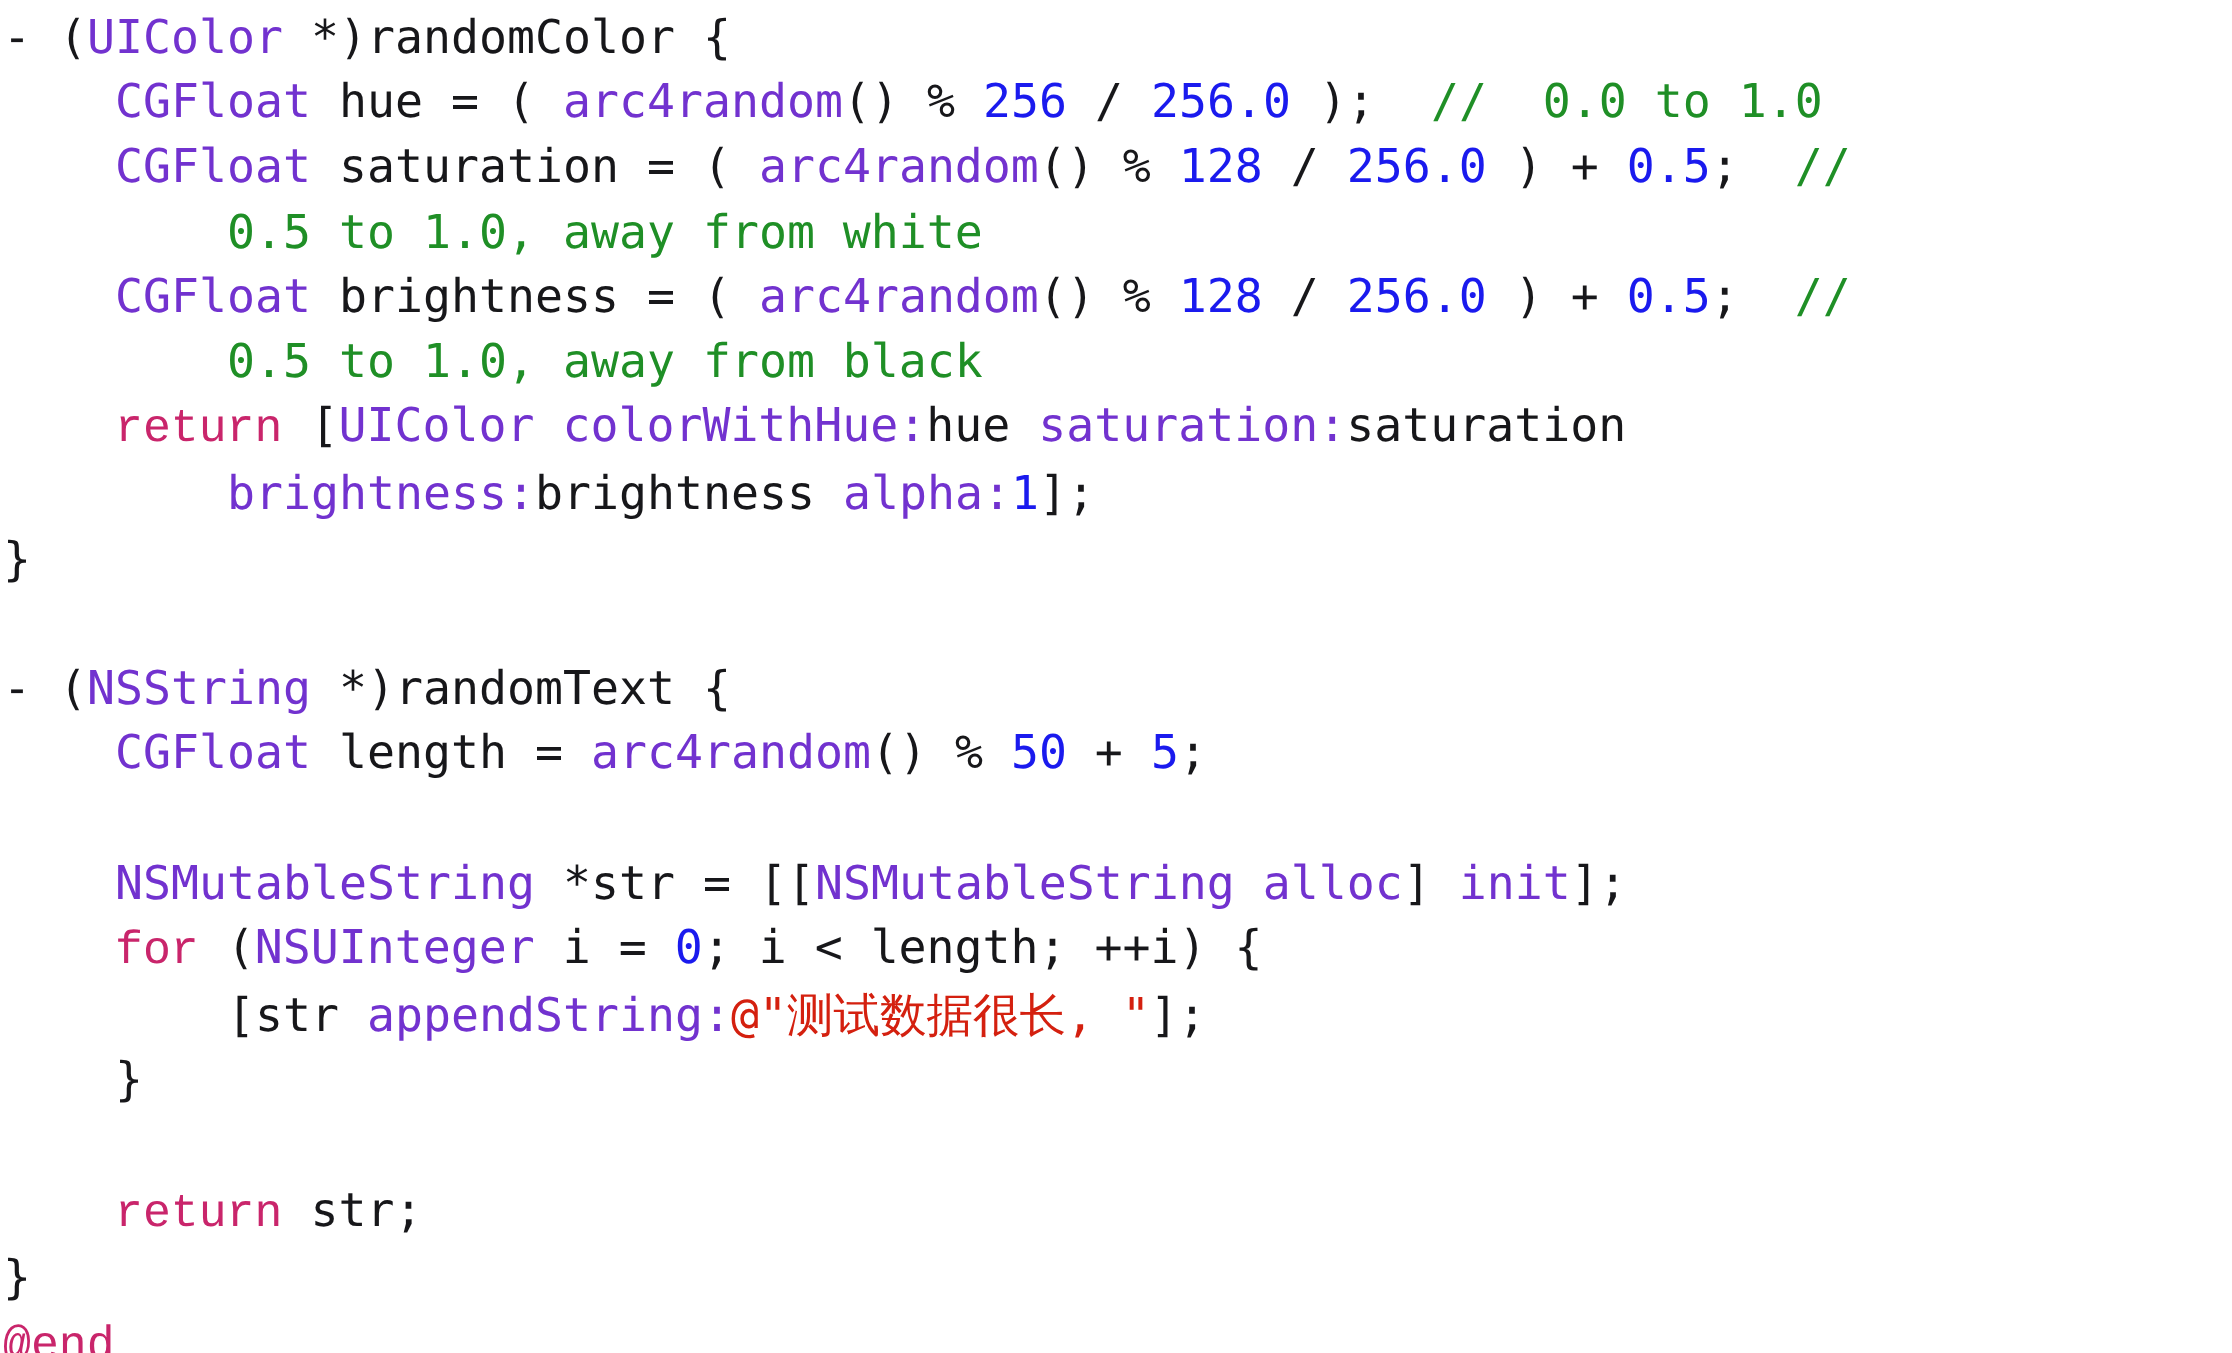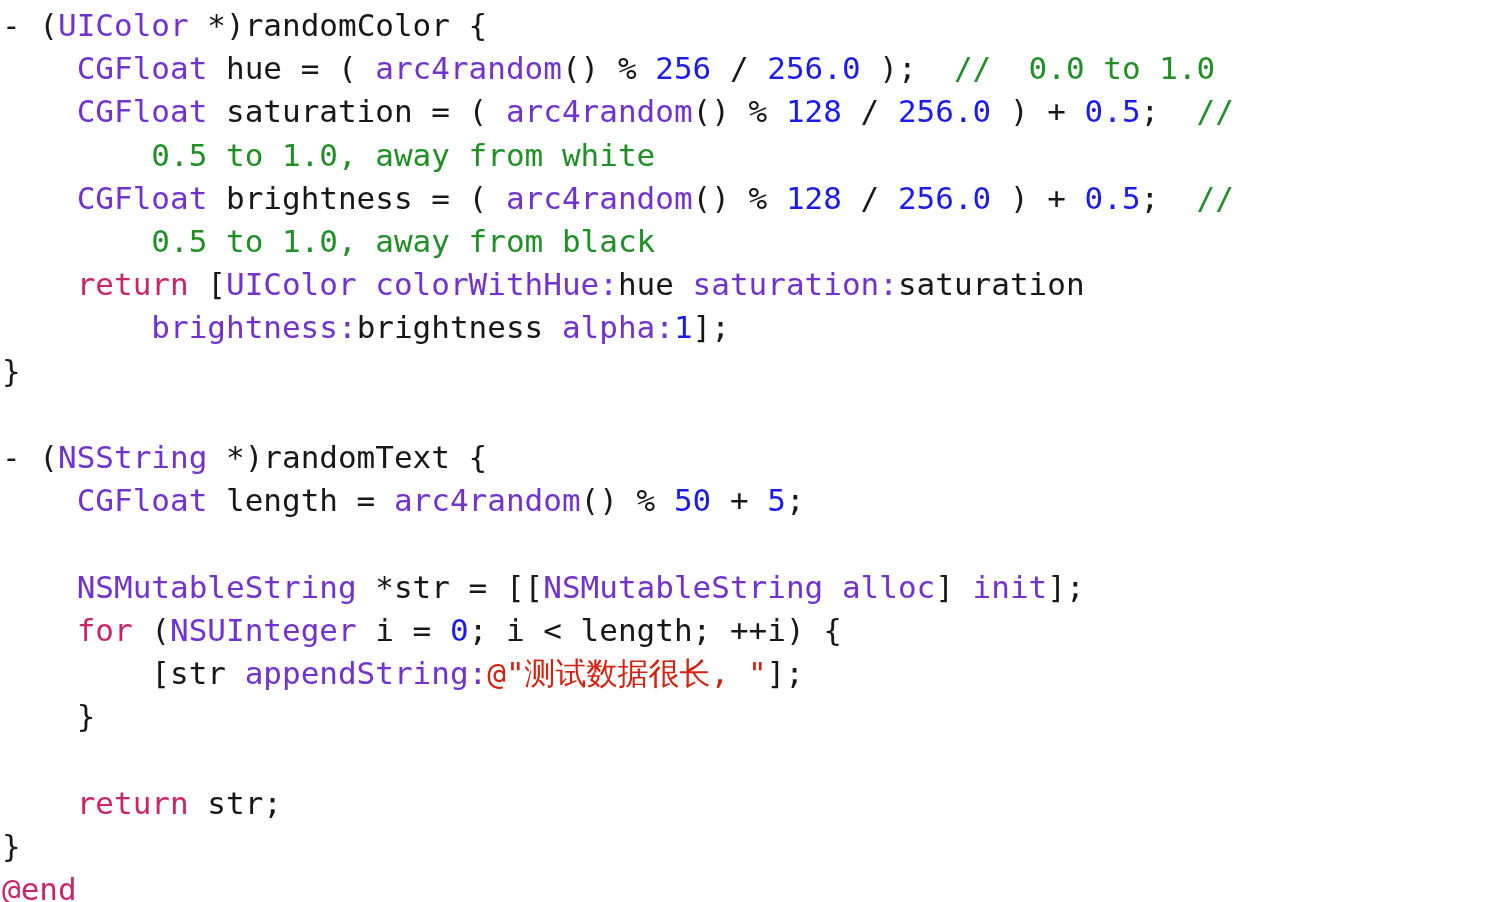--- a/index.html
+++ b/index.html
@@ -32,21 +32,21 @@
     font-family: "DejaVu Sans Mono", "Liberation Mono", monospace;
   }
 
   .code-line.blank {
     height: 43.2px;
   }
 
   
   .tok-plain    { color: #17171a; }
   .tok-type     { color: #7232cf; }
-  .tok-keyword  { color: #c9256b; }
+  .tok-keyword  { color: #c9256b; font-family: Liberation Mono, monospace; }
   .tok-number   { color: #1a1aee; }
   .tok-comment  { color: #1f8f26; }
   .tok-string   { color: #d4200f; }
   .tok-method   { color: #7232cf; }
 </style>
 </head>
 <body style="background: rgb(255, 255, 255);">
 
 <div id="code-listing"><div class="code-line"><span class="tok-plain" style="color: rgb(23, 23, 26);">- </span><span class="tok-plain" style="color: rgb(23, 23, 26);">(</span><span class="tok-type" style="color: rgb(114, 50, 207);">UIColor</span><span class="tok-plain" style="color: rgb(23, 23, 26);"> *)randomColor {</span></div><div class="code-line"><span class="tok-plain" style="color: rgb(23, 23, 26);">    </span><span class="tok-type" style="color: rgb(114, 50, 207);">CGFloat</span><span class="tok-plain" style="color: rgb(23, 23, 26);"> hue = ( </span><span class="tok-method" style="color: rgb(114, 50, 207);">arc4random</span><span class="tok-plain" style="color: rgb(23, 23, 26);">() % </span><span class="tok-number" style="color: rgb(26, 26, 238);">256</span><span class="tok-plain" style="color: rgb(23, 23, 26);"> / </span><span class="tok-number" style="color: rgb(26, 26, 238);">256.0</span><span class="tok-plain" style="color: rgb(23, 23, 26);"> );  </span><span class="tok-comment" style="color: rgb(31, 143, 38);">//  0.0 to 1.0</span></div><div class="code-line"><span class="tok-plain" style="color: rgb(23, 23, 26);">    </span><span class="tok-type" style="color: rgb(114, 50, 207);">CGFloat</span><span class="tok-plain" style="color: rgb(23, 23, 26);"> saturation = ( </span><span class="tok-method" style="color: rgb(114, 50, 207);">arc4random</span><span class="tok-plain" style="color: rgb(23, 23, 26);">() % </span><span class="tok-number" style="color: rgb(26, 26, 238);">128</span><span class="tok-plain" style="color: rgb(23, 23, 26);"> / </span><span class="tok-number" style="color: rgb(26, 26, 238);">256.0</span><span class="tok-plain" style="color: rgb(23, 23, 26);"> ) + </span><span class="tok-number" style="color: rgb(26, 26, 238);">0.5</span><span class="tok-plain" style="color: rgb(23, 23, 26);">;  </span><span class="tok-comment" style="color: rgb(31, 143, 38);">//</span></div><div class="code-line"><span class="tok-plain" style="color: rgb(23, 23, 26);">        </span><span class="tok-comment" style="color: rgb(31, 143, 38);">0.5 to 1.0, away from white</span></div><div class="code-line"><span class="tok-plain" style="color: rgb(23, 23, 26);">    </span><span class="tok-type" style="color: rgb(114, 50, 207);">CGFloat</span><span class="tok-plain" style="color: rgb(23, 23, 26);"> brightness = ( </span><span class="tok-method" style="color: rgb(114, 50, 207);">arc4random</span><span class="tok-plain" style="color: rgb(23, 23, 26);">() % </span><span class="tok-number" style="color: rgb(26, 26, 238);">128</span><span class="tok-plain" style="color: rgb(23, 23, 26);"> / </span><span class="tok-number" style="color: rgb(26, 26, 238);">256.0</span><span class="tok-plain" style="color: rgb(23, 23, 26);"> ) + </span><span class="tok-number" style="color: rgb(26, 26, 238);">0.5</span><span class="tok-plain" style="color: rgb(23, 23, 26);">;  </span><span class="tok-comment" style="color: rgb(31, 143, 38);">//</span></div><div class="code-line"><span class="tok-plain" style="color: rgb(23, 23, 26);">        </span><span class="tok-comment" style="color: rgb(31, 143, 38);">0.5 to 1.0, away from black</span></div><div class="code-line"><span class="tok-plain" style="color: rgb(23, 23, 26);">    </span><span class="tok-keyword" style="color: rgb(201, 37, 107);">return</span><span class="tok-plain" style="color: rgb(23, 23, 26);"> [</span><span class="tok-type" style="color: rgb(114, 50, 207);">UIColor</span><span class="tok-plain" style="color: rgb(23, 23, 26);"> </span><span class="tok-method" style="color: rgb(114, 50, 207);">colorWithHue:</span><span class="tok-plain" style="color: rgb(23, 23, 26);">hue </span><span class="tok-method" style="color: rgb(114, 50, 207);">saturation:</span><span class="tok-plain" style="color: rgb(23, 23, 26);">saturation</span></div><div class="code-line"><span class="tok-plain" style="color: rgb(23, 23, 26);">        </span><span class="tok-method" style="color: rgb(114, 50, 207);">brightness:</span><span class="tok-plain" style="color: rgb(23, 23, 26);">brightness </span><span class="tok-method" style="color: rgb(114, 50, 207);">alpha:</span><span class="tok-number" style="color: rgb(26, 26, 238);">1</span><span class="tok-plain" style="color: rgb(23, 23, 26);">];</span></div><div class="code-line"><span class="tok-plain" style="color: rgb(23, 23, 26);">}</span></div><div class="code-line blank">&nbsp;</div><div class="code-line"><span class="tok-plain" style="color: rgb(23, 23, 26);">- </span><span class="tok-plain" style="color: rgb(23, 23, 26);">(</span><span class="tok-type" style="color: rgb(114, 50, 207);">NSString</span><span class="tok-plain" style="color: rgb(23, 23, 26);"> *)randomText {</span></div><div class="code-line"><span class="tok-plain" style="color: rgb(23, 23, 26);">    </span><span class="tok-type" style="color: rgb(114, 50, 207);">CGFloat</span><span class="tok-plain" style="color: rgb(23, 23, 26);"> length = </span><span class="tok-method" style="color: rgb(114, 50, 207);">arc4random</span><span class="tok-plain" style="color: rgb(23, 23, 26);">() % </span><span class="tok-number" style="color: rgb(26, 26, 238);">50</span><span class="tok-plain" style="color: rgb(23, 23, 26);"> + </span><span class="tok-number" style="color: rgb(26, 26, 238);">5</span><span class="tok-plain" style="color: rgb(23, 23, 26);">;</span></div><div class="code-line blank">&nbsp;</div><div class="code-line"><span class="tok-plain" style="color: rgb(23, 23, 26);">    </span><span class="tok-type" style="color: rgb(114, 50, 207);">NSMutableString</span><span class="tok-plain" style="color: rgb(23, 23, 26);"> *str = [[</span><span class="tok-type" style="color: rgb(114, 50, 207);">NSMutableString</span><span class="tok-plain" style="color: rgb(23, 23, 26);"> </span><span class="tok-method" style="color: rgb(114, 50, 207);">alloc</span><span class="tok-plain" style="color: rgb(23, 23, 26);">] </span><span class="tok-method" style="color: rgb(114, 50, 207);">init</span><span class="tok-plain" style="color: rgb(23, 23, 26);">];</span></div><div class="code-line"><span class="tok-plain" style="color: rgb(23, 23, 26);">    </span><span class="tok-keyword" style="color: rgb(201, 37, 107);">for</span><span class="tok-plain" style="color: rgb(23, 23, 26);"> (</span><span class="tok-type" style="color: rgb(114, 50, 207);">NSUInteger</span><span class="tok-plain" style="color: rgb(23, 23, 26);"> i = </span><span class="tok-number" style="color: rgb(26, 26, 238);">0</span><span class="tok-plain" style="color: rgb(23, 23, 26);">; i &lt; length; ++i) {</span></div><div class="code-line"><span class="tok-plain" style="color: rgb(23, 23, 26);">        </span><span class="tok-plain" style="color: rgb(23, 23, 26);">[str </span><span class="tok-method" style="color: rgb(114, 50, 207);">appendString:</span><span class="tok-string" style="color: rgb(212, 32, 15);">@"测试数据很长, "</span><span class="tok-plain" style="color: rgb(23, 23, 26);">];</span></div><div class="code-line"><span class="tok-plain" style="color: rgb(23, 23, 26);">    }</span></div><div class="code-line blank">&nbsp;</div><div class="code-line"><span class="tok-plain" style="color: rgb(23, 23, 26);">    </span><span class="tok-keyword" style="color: rgb(201, 37, 107);">return</span><span class="tok-plain" style="color: rgb(23, 23, 26);"> str;</span></div><div class="code-line"><span class="tok-plain" style="color: rgb(23, 23, 26);">}</span></div><div class="code-line"><span class="tok-keyword" style="color: rgb(201, 37, 107);">@end</span></div></div>
 

